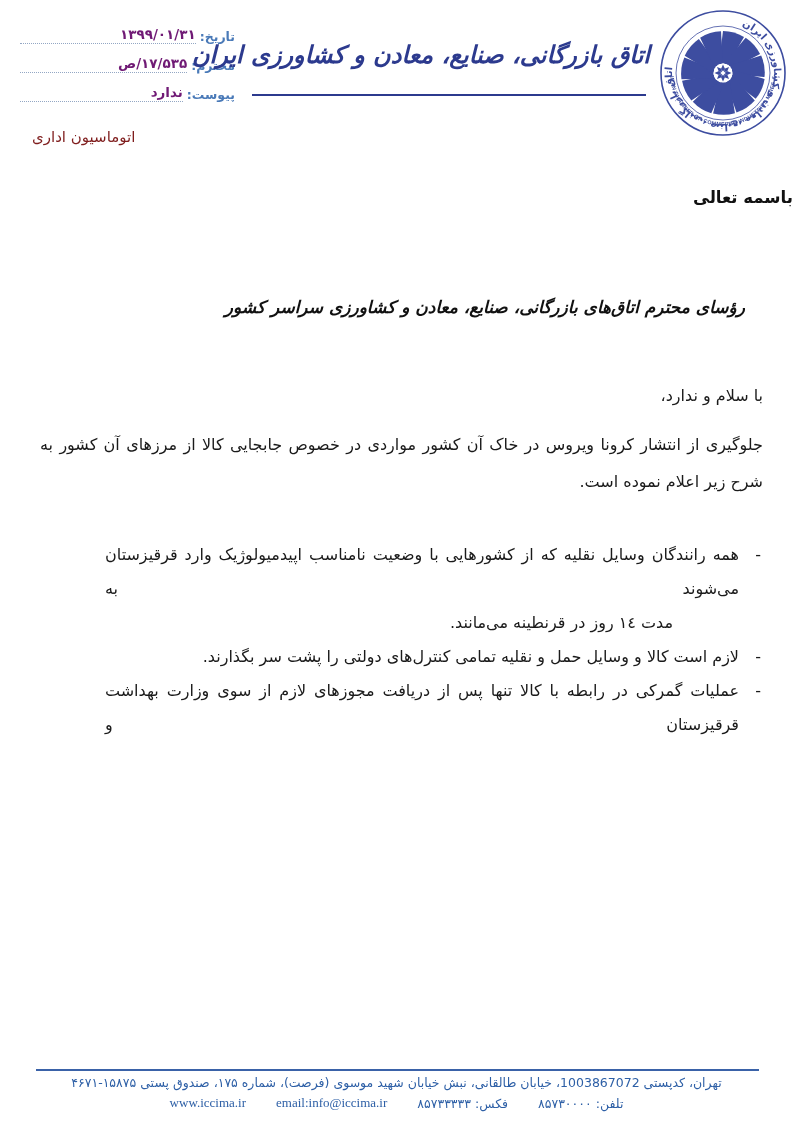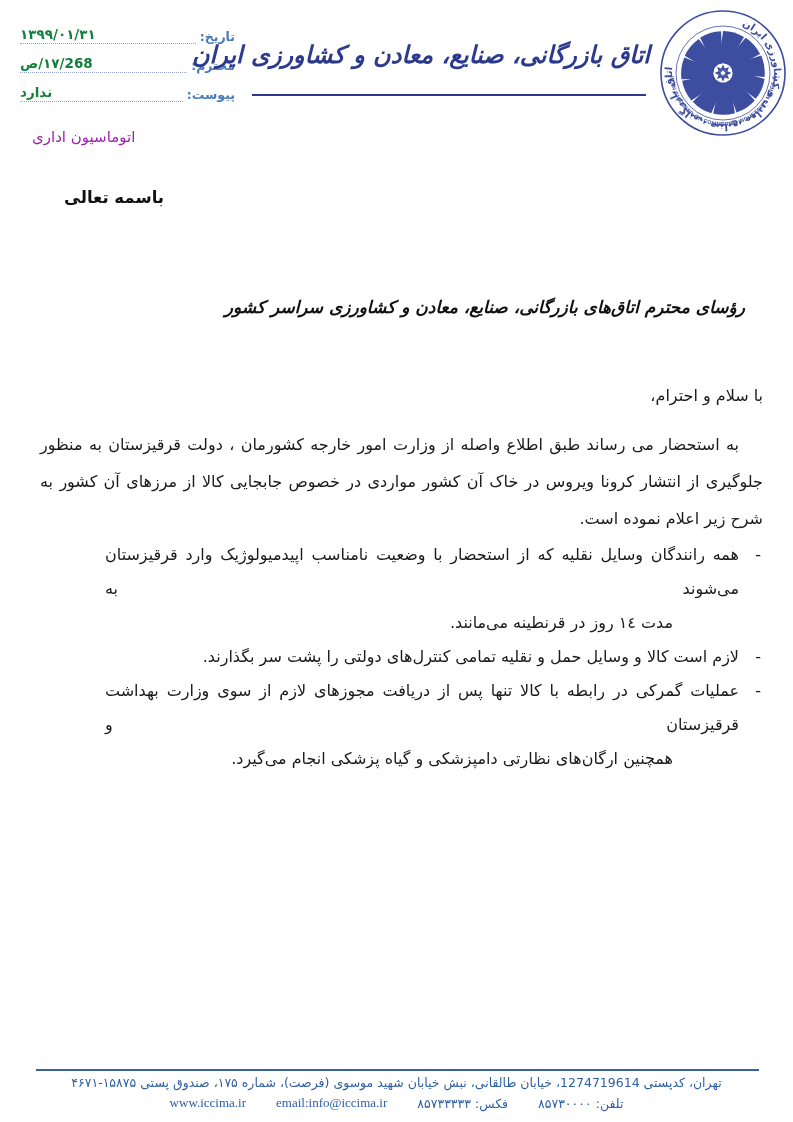--- a/index.html
+++ b/index.html
@@ -2,32 +2,32 @@
 <html lang="fa"><head>
 <meta charset="utf-8">
 <style>
   html,body{margin:0;padding:0;background:#ffffff;}
   .page{position:relative;width:793px;height:1122px;background:#fff;overflow:hidden;
         font-family:"DejaVu Sans",sans-serif;}
   
   .meta{position:absolute;top:24px;left:20px;width:215px;direction:rtl;}
   .meta-row{display:flex;align-items:flex-end;margin-bottom:9px;height:20px;}
   .meta-label{color:#4a7ab8;font-size:12.5px;white-space:nowrap;padding-left:4px;font-weight:bold;}
-  .meta-line{flex:1;border-bottom:1.5px dotted #93a7c4;text-align:left;
-             color:#15803d;font-size:13.5px;font-weight:bold;line-height:17px;}
-  .automation{position:absolute;top:128px;left:32px;color:#a21caf;font-size:15px;direction:rtl;}
+  .meta-line{flex:1;border-bottom:1.5px dotted #93a7c4;text-align:right;
+             color:#701a75;font-size:13.5px;font-weight:bold;line-height:17px;}
+  .automation{position:absolute;top:128px;left:32px;color:#7f1d1d;font-size:15px;direction:rtl;}
   
   .hdr{position:absolute;top:22px;left:248px;width:402px;text-align:center;}
   .hdr-fa{direction:rtl;color:#2c3a8e;font-size:24px;font-weight:bold;font-style:italic;
           line-height:66px;height:70px;white-space:nowrap;}
   .hdr-rule{border:0;border-top:2px solid #2c3a8e;margin:2px 4px 4px 4px;}
   .hdr-en{color:#2c3a8e;font-size:15.5px;font-family:"Liberation Serif",serif;white-space:nowrap;}
   .logo{position:absolute;top:8px;left:658px;width:130px;height:130px;}
   
-  .besmele{position:absolute;top:188px;left:64px;right:0;text-align:left;
+  .besmele{position:absolute;top:188px;left:64px;right:0;text-align:right;
            direction:rtl;color:#111;font-size:16.5px;font-weight:bold;}
   .recipient{position:absolute;top:297px;right:48px;direction:rtl;color:#111;
              font-size:17px;font-weight:bold;font-style:italic;white-space:nowrap;text-align:right;}
   .salutation{position:absolute;top:386px;right:30px;direction:rtl;color:#1a1a1a;font-size:16px;}
   .bodytext{position:absolute;top:426px;left:40px;right:30px;direction:rtl;
             color:#1a1a1a;font-size:16px;}
   .pline{line-height:37px;text-align:justify;text-align-last:justify;}
   .pline.indent{padding-right:24px;}
   .pline.last{text-align:right;text-align-last:right;}
   .bullets{position:absolute;top:538px;left:105px;right:32px;direction:rtl;
@@ -51,21 +51,21 @@
 
 <div class="page">
 
   <div class="meta">
     <div class="meta-row">
       <span class="meta-label">تاریخ:</span>
       <span class="meta-line">۱۳۹۹/۰۱/۳۱</span>
     </div>
     <div class="meta-row">
       <span class="meta-label">محترم:</span>
-      <span class="meta-line">۱۷/268/ص</span>
+      <span class="meta-line">۱۷/۵۳۵/ص</span>
     </div>
     <div class="meta-row">
       <span class="meta-label">پیوست:</span>
       <span class="meta-line">ندارد</span>
     </div>
   </div>
   <div class="automation">اتوماسیون اداری</div>
 
   <div class="hdr">
     <div class="hdr-fa">اتاق بازرگانی، صنایع، معادن و کشاورزی ایران</div>
@@ -112,53 +112,48 @@
         <use href="#petal" transform="rotate(270)"></use>
         <use href="#petal" transform="rotate(315)"></use>
       </g>
     </g>
   </svg>
 
   <div class="besmele">باسمه تعالی</div>
 
   <div class="recipient">رؤسای محترم اتاق‌های بازرگانی، صنایع، معادن و کشاورزی سراسر کشور</div>
 
-  <div class="salutation">با سلام و احترام،</div>
+  <div class="salutation">با سلام و ندارد،</div>
 
   <div class="bodytext">
-    <div class="pline indent">به استحضار می رساند طبق اطلاع واصله از وزارت امور خارجه کشورمان ، دولت قرقیزستان به منظور</div>
     <div class="pline">جلوگیری از انتشار کرونا ویروس در خاک آن کشور مواردی در خصوص جابجایی کالا از مرزهای آن کشور به</div>
     <div class="pline last">شرح زیر اعلام نموده است.</div>
   </div>
 
   <div class="bullets">
     <div class="brow">
       <span class="bdash">-</span>
-      <span class="btext">همه رانندگان وسایل نقلیه که از استحضار با وضعیت نامناسب اپیدمیولوژیک وارد قرقیزستان می‌شوند به</span>
+      <span class="btext">همه رانندگان وسایل نقلیه که از کشورهایی با وضعیت نامناسب اپیدمیولوژیک وارد قرقیزستان می‌شوند به</span>
     </div>
     <div class="brow">
       <span class="bdash"></span>
       <span class="btext cont">مدت ١٤ روز در قرنطینه می‌مانند.</span>
     </div>
     <div class="brow">
       <span class="bdash">-</span>
       <span class="btext natural">لازم است کالا و وسایل حمل و نقلیه تمامی کنترل‌های دولتی را پشت سر بگذارند.</span>
     </div>
     <div class="brow">
       <span class="bdash">-</span>
       <span class="btext">عملیات گمرکی در رابطه با کالا تنها پس از دریافت مجوزهای لازم از سوی وزارت بهداشت قرقیزستان و</span>
     </div>
-    <div class="brow">
-      <span class="bdash"></span>
-      <span class="btext cont">همچنین ارگان‌های نظارتی دامپزشکی و گیاه پزشکی انجام می‌گیرد.</span>
-    </div>
   </div>
 
   <div class="footer-rule"></div>
-  <div class="footer-l1">تهران، کدپستی 1274719614، خیابان طالقانی، نبش خیابان شهید موسوی (فرصت)، شماره ۱۷۵، صندوق پستی ۱۵۸۷۵-۴۶۷۱</div>
+  <div class="footer-l1">تهران، کدپستی 1003867072، خیابان طالقانی، نبش خیابان شهید موسوی (فرصت)، شماره ۱۷۵، صندوق پستی ۱۵۸۷۵-۴۶۷۱</div>
   <div class="footer-l2">
     <span class="fitem">
       <span>تلفن:</span>
       <span>۸۵۷۳۰۰۰۰</span>
     </span>
     <span class="fitem">
       <span>فکس:</span>
       <span>۸۵۷۳۳۳۳۳</span>
     </span>
     <span class="fitem-en">email:info@iccima.ir</span>

